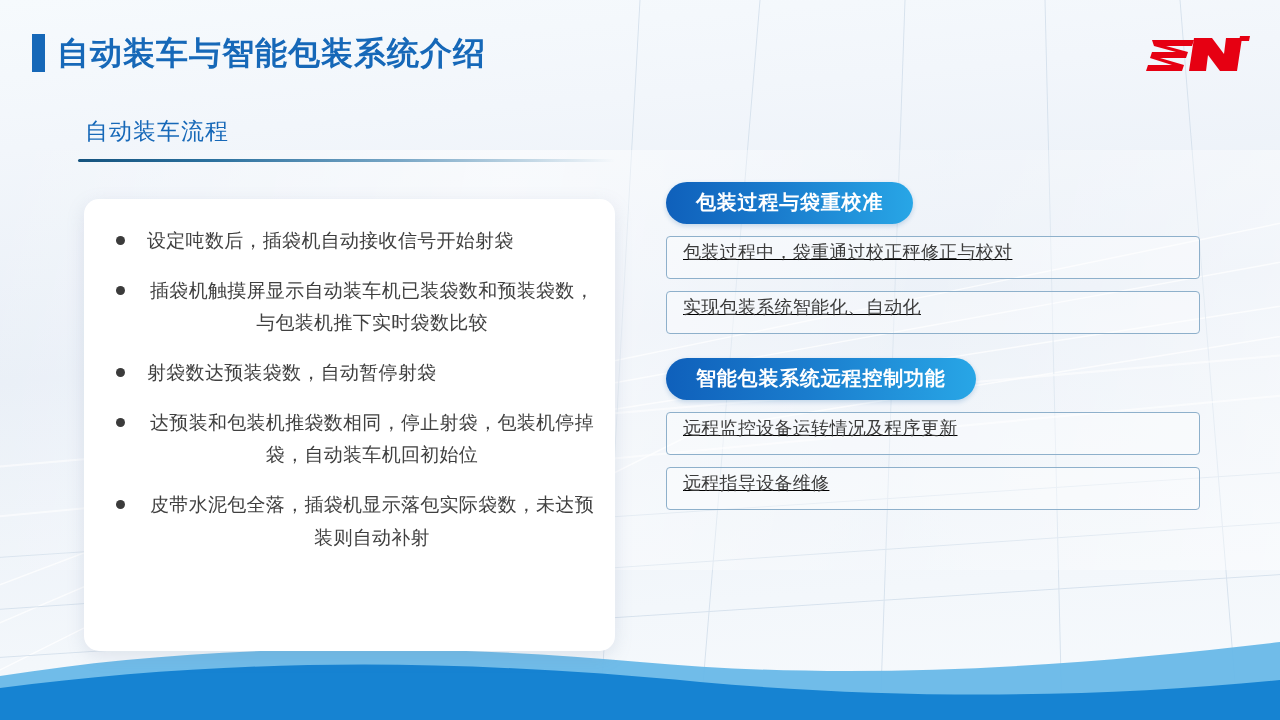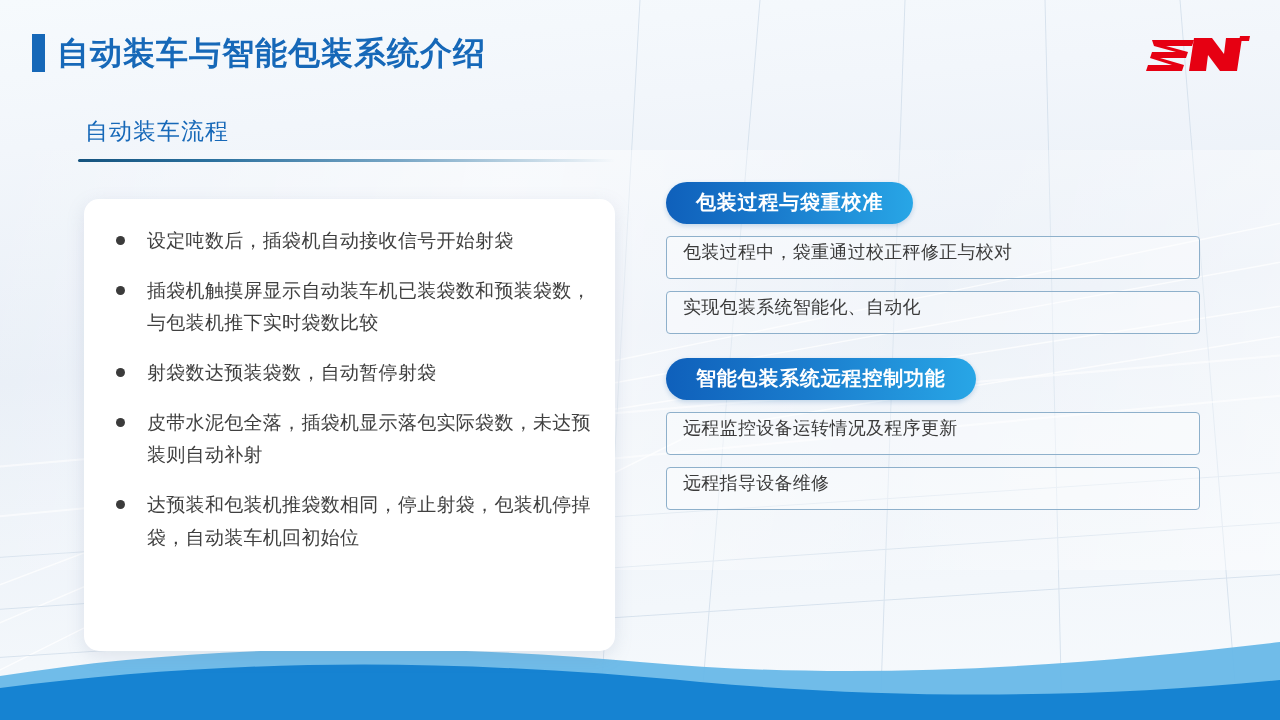--- a/index.html
+++ b/index.html
@@ -98,20 +98,21 @@
   }
 
   .flow-card {
     position: absolute;
     left: 84px; top: 199px;
     width: 531px;
     height: 452px;
     background: #ffffff;
     border-radius: 15px;
     box-shadow: 0 5px 18px rgba(120,140,165,0.18);
+    text-align: center;
   }
   .flow-list {
     position: absolute;
     left: 26px; top: 26px;
     right: 18px;
   }
   .flow-item {
     display: flex;
     align-items: flex-start;
     margin-bottom: 17px;
@@ -131,20 +132,21 @@
     color: #404040;
     line-height: 1.72;
     letter-spacing: 0.3px;
   }
 
   
   .right-col {
     position: absolute;
     left: 666px; top: 182px;
     width: 534px;
+    text-decoration: underline;
   }
   .group { margin-bottom: 24px; }
   .group:last-child { margin-bottom: 17px; }
 
   .group-pill {
     display: inline-block;
     background: linear-gradient(90deg, #0f60bb 0%, #1a7ccd 45%, #28a6e6 100%);
     color: #ffffff;
     font-size: 20px;
     font-weight: bold;
@@ -235,25 +237,25 @@
       <div class="flow-item">
         <span class="flow-bullet"></span>
         <span class="flow-text">插袋机触摸屏显示自动装车机已装袋数和预装袋数，与包装机推下实时袋数比较</span>
       </div>
       <div class="flow-item">
         <span class="flow-bullet"></span>
         <span class="flow-text">射袋数达预装袋数，自动暂停射袋</span>
       </div>
       <div class="flow-item">
         <span class="flow-bullet"></span>
+        <span class="flow-text">达预装和包装机推袋数相同，停止射袋，包装机停掉袋，自动装车机回初始位</span>
+      </div>
+      <div class="flow-item">
+        <span class="flow-bullet"></span>
         <span class="flow-text">皮带水泥包全落，插袋机显示落包实际袋数，未达预装则自动补射</span>
-      </div>
-      <div class="flow-item">
-        <span class="flow-bullet"></span>
-        <span class="flow-text">达预装和包装机推袋数相同，停止射袋，包装机停掉袋，自动装车机回初始位</span>
       </div>
     </div>
   </div>
 
   <div class="right-col">
 
     <div class="group">
       <div class="group-pill">包装过程与袋重校准</div>
       <div class="item-box">包装过程中，袋重通过校正秤修正与校对</div>
       <div class="item-box">实现包装系统智能化、自动化</div>

